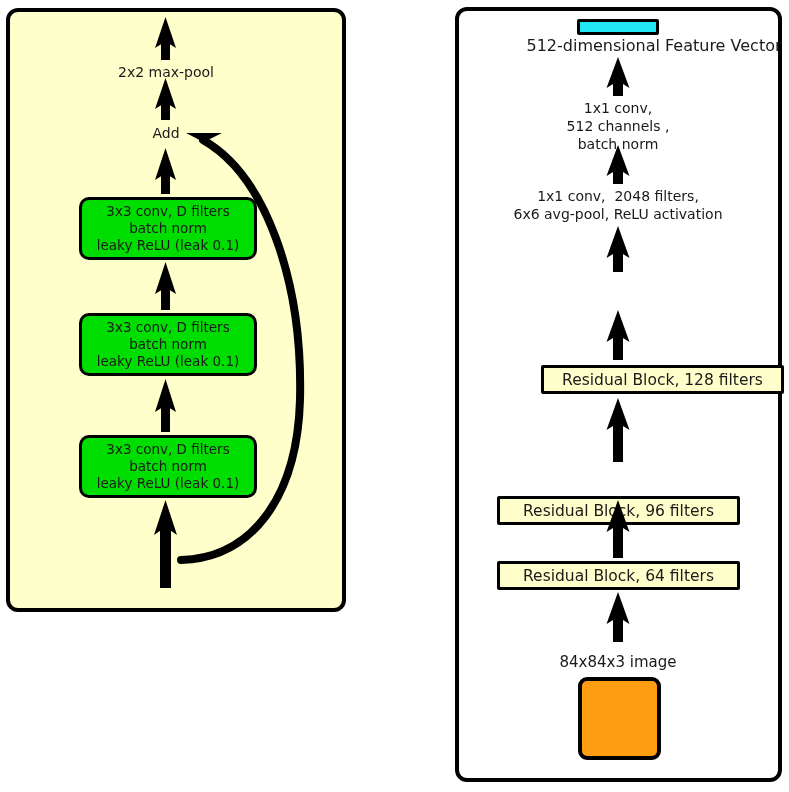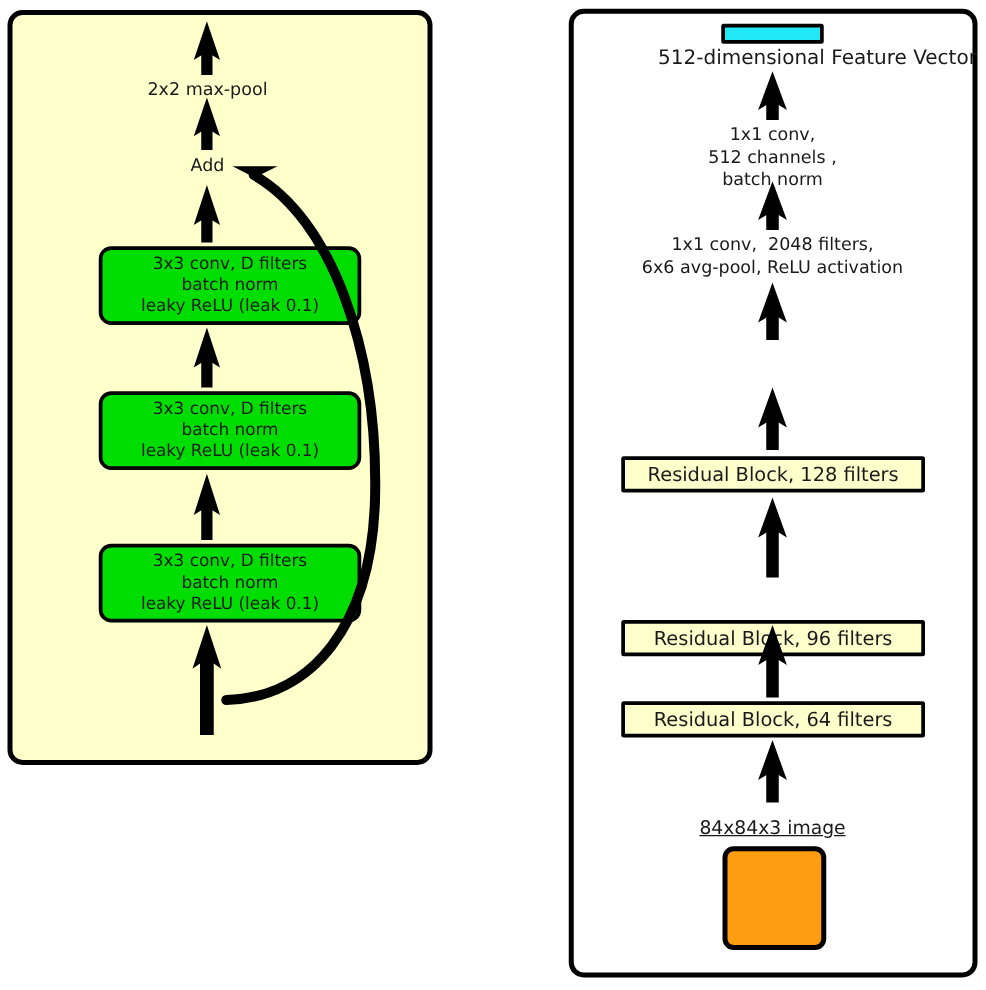--- a/index.html
+++ b/index.html
@@ -52,21 +52,21 @@
     align-items: center;
     justify-content: center;
     text-align: center;
     color: #1a1a1a;
   }
   .conv-box {
     border-radius: 10px;
     background: #00dd00;
     font-size: 13.5px;
     line-height: 1.28;
-    width: 210px;
+    width: 178px;
     left: 79px;
   }
   .conv-box .lines { padding: 0 4px; }
 
   .res-box {
     background: #ffffcc;
     border-radius: 2px;
     font-size: 15.5px;
     width: 243px;
     height: 29px;
@@ -106,21 +106,21 @@
     line-height: 1.30;
   }
   .lbl-c { transform: translateX(-50%); }
 
   #label-maxpool     { left: 166px; top: 63px;  font-size: 14px; }
   #label-add         { left: 166px; top: 124px; font-size: 14px; }
 
   #label-feature-vec { left: 654px; top: 36px;  font-size: 16px; }
   #label-conv512     { left: 618px; top: 99px;  font-size: 14px; }
   #label-conv2048    { left: 618px; top: 187px; font-size: 14px; }
-  #label-input-image { left: 618px; top: 653px; font-size: 15px; text-decoration: underline; }
+  #label-input-image { left: 618px; top: 653px; font-size: 15px; }
 
   
   #arrow-layer {
     position: absolute;
     left: 0; top: 0;
     width: 789px; height: 792px;
     pointer-events: none;
   }
 </style>
 </head>
@@ -165,21 +165,21 @@
   <div class="label lbl-c" id="label-feature-vec">512-dimensional Feature Vector</div>
 
   <div class="label lbl-c" id="label-conv512">1x1 conv,
 512 channels ,
 batch norm</div>
 
   <div class="label lbl-c" id="label-conv2048">1x1 conv,  2048 filters,
 6x6 avg-pool, ReLU activation</div>
 
 
-  <div class="node res-box" style="top:365px;">Residual Block, 128 filters</div>
+  <div class="node res-box" style="top:365px;margin-left:44px;">Residual Block, 128 filters</div>
 
   <div class="node res-box" style="top:496px;">Residual Block, 96 filters</div>
 
   <div class="node res-box" style="top:561px;">Residual Block, 64 filters</div>
 
   <div class="label lbl-c" id="label-input-image">84x84x3 image</div>
 
   <div id="input-image-square"></div>
 
   <svg id="arrow-layer" viewBox="0 0 789 792">

